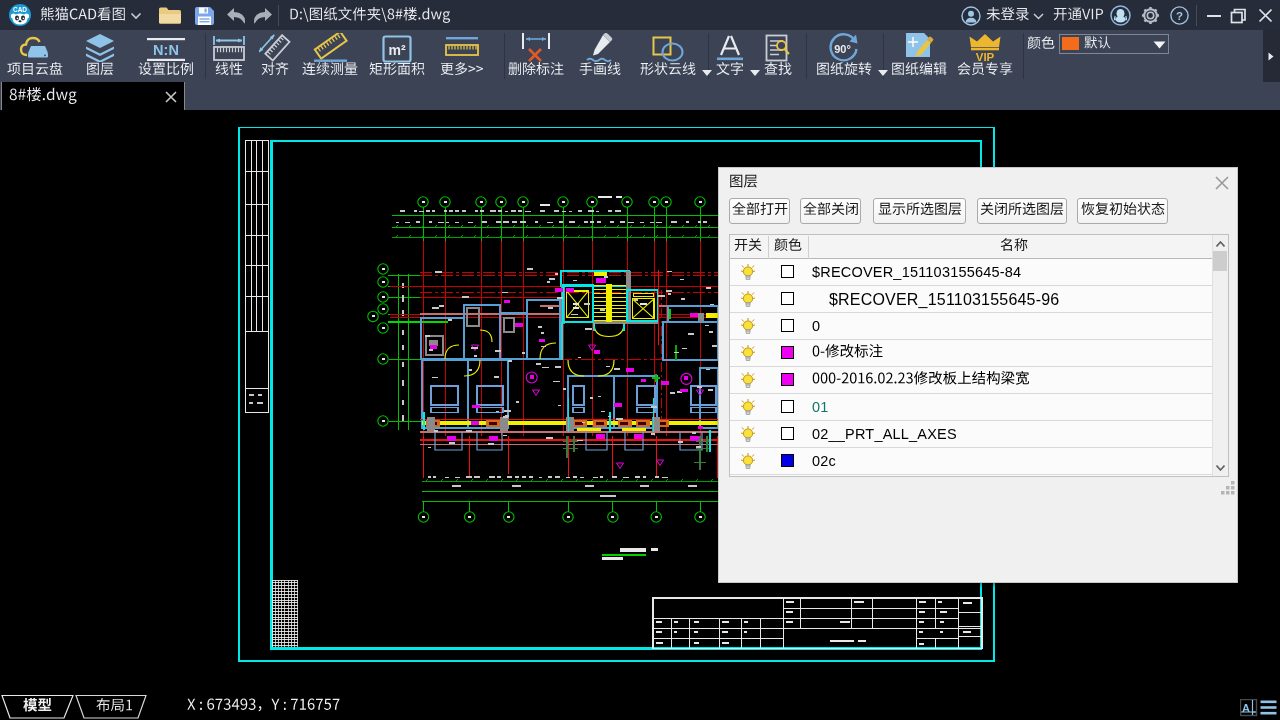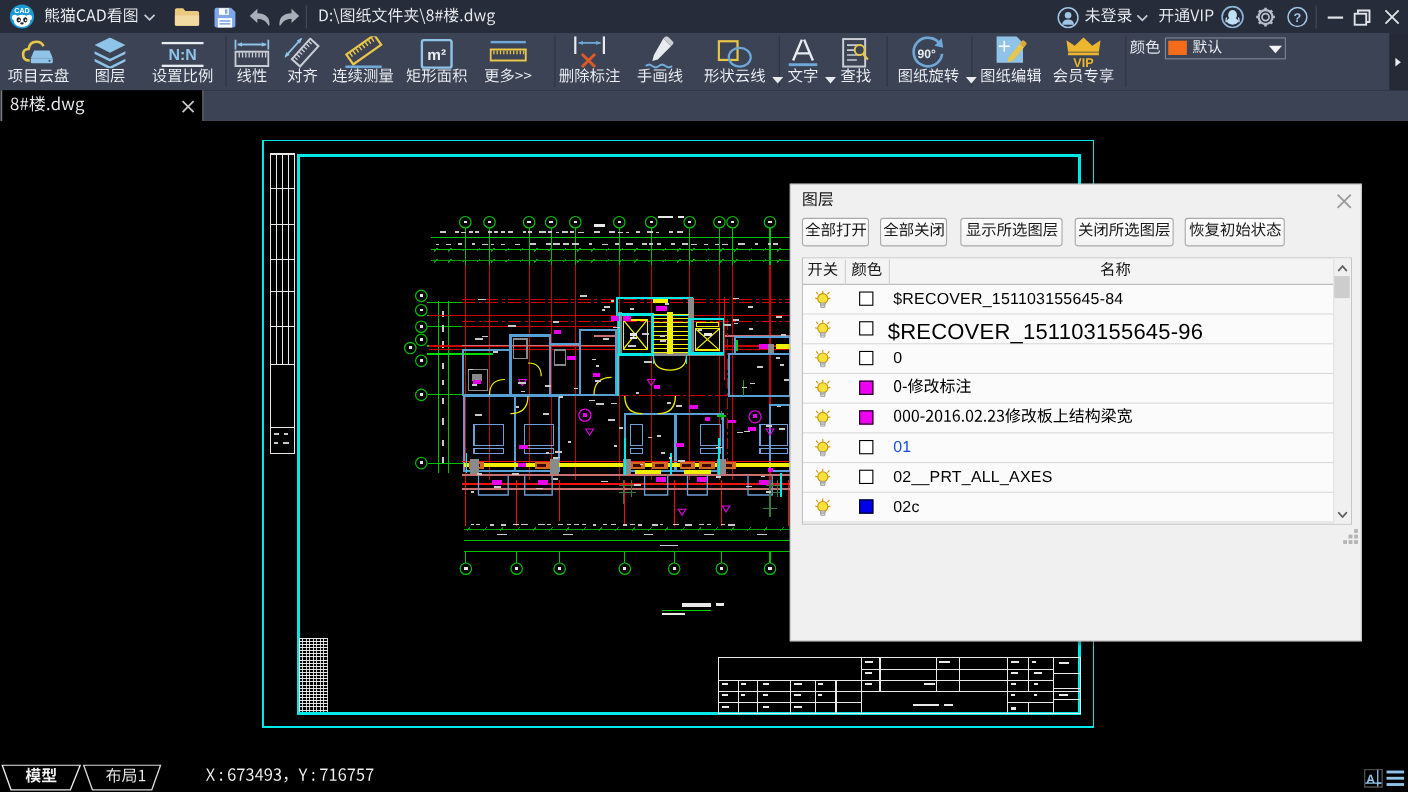--- a/index.html
+++ b/index.html
@@ -1061,21 +1061,21 @@
     <div style="position:absolute;left:11px;top:144px;width:482px;height:1px;background:#d9d9d9"></div>
     <svg style="position:absolute;left:22px;top:123px" width="14" height="16" xmlns="http://www.w3.org/2000/svg">
       <g stroke="#c8930a" stroke-width="1">
         <path d="M7 0 L7 2.5 M1 1.5 L2.8 3.6 M13 1.5 L11.2 3.6 M0 7 L2.3 7.6 M14 7 L11.7 7.6"></path>
       </g>
       <circle cx="7" cy="7.5" r="4.6" fill="#f7e13a" stroke="#c8930a" stroke-width="1"></circle>
       <path d="M4.8 11.5 L9.2 11.5 L8.8 15.5 L5.2 15.5 Z" fill="#e8e8e0" stroke="#999" stroke-width="0.8"></path>
       <path d="M5 12.6 L9 12.6 M5 13.8 L8.9 13.8" stroke="#999" stroke-width="0.7"></path>
     </svg>
     <div style="position:absolute;left:62px;top:124px;width:13px;height:13px;background:#fff;border:1.4px solid #000"></div>
-    <div style="position:absolute;left:88px;top:123px;font-size:20px;color:#000;white-space:pre;letter-spacing:0.2px">$RECOVER_151103155645-96</div>
+    <div style="position:absolute;left:110px;top:123px;font-size:16px;color:#000;white-space:pre;letter-spacing:0.2px">$RECOVER_151103155645-96</div>
     <div style="position:absolute;left:11px;top:171px;width:482px;height:1px;background:#d9d9d9"></div>
     <svg style="position:absolute;left:22px;top:150px" width="14" height="16" xmlns="http://www.w3.org/2000/svg">
       <g stroke="#c8930a" stroke-width="1">
         <path d="M7 0 L7 2.5 M1 1.5 L2.8 3.6 M13 1.5 L11.2 3.6 M0 7 L2.3 7.6 M14 7 L11.7 7.6"></path>
       </g>
       <circle cx="7" cy="7.5" r="4.6" fill="#f7e13a" stroke="#c8930a" stroke-width="1"></circle>
       <path d="M4.8 11.5 L9.2 11.5 L8.8 15.5 L5.2 15.5 Z" fill="#e8e8e0" stroke="#999" stroke-width="0.8"></path>
       <path d="M5 12.6 L9 12.6 M5 13.8 L8.9 13.8" stroke="#999" stroke-width="0.7"></path>
     </svg>
     <div style="position:absolute;left:62px;top:151px;width:13px;height:13px;background:#fff;border:1.4px solid #000"></div>
@@ -1113,21 +1113,21 @@
     <div style="position:absolute;left:11px;top:252px;width:482px;height:1px;background:#d9d9d9"></div>
     <svg style="position:absolute;left:22px;top:231px" width="14" height="16" xmlns="http://www.w3.org/2000/svg">
       <g stroke="#c8930a" stroke-width="1">
         <path d="M7 0 L7 2.5 M1 1.5 L2.8 3.6 M13 1.5 L11.2 3.6 M0 7 L2.3 7.6 M14 7 L11.7 7.6"></path>
       </g>
       <circle cx="7" cy="7.5" r="4.6" fill="#f7e13a" stroke="#c8930a" stroke-width="1"></circle>
       <path d="M4.8 11.5 L9.2 11.5 L8.8 15.5 L5.2 15.5 Z" fill="#e8e8e0" stroke="#999" stroke-width="0.8"></path>
       <path d="M5 12.6 L9 12.6 M5 13.8 L8.9 13.8" stroke="#999" stroke-width="0.7"></path>
     </svg>
     <div style="position:absolute;left:62px;top:232px;width:13px;height:13px;background:#fff;border:1.4px solid #000"></div>
-    <div style="position:absolute;left:93px;top:231px;font-size:14.5px;color:#1d4ed8;white-space:pre;letter-spacing:0.2px">01</div>
+    <div style="position:absolute;left:93px;top:231px;font-size:14.5px;color:#0f766e;white-space:pre;letter-spacing:0.2px">01</div>
     <div style="position:absolute;left:11px;top:279px;width:482px;height:1px;background:#d9d9d9"></div>
     <svg style="position:absolute;left:22px;top:258px" width="14" height="16" xmlns="http://www.w3.org/2000/svg">
       <g stroke="#c8930a" stroke-width="1">
         <path d="M7 0 L7 2.5 M1 1.5 L2.8 3.6 M13 1.5 L11.2 3.6 M0 7 L2.3 7.6 M14 7 L11.7 7.6"></path>
       </g>
       <circle cx="7" cy="7.5" r="4.6" fill="#f7e13a" stroke="#c8930a" stroke-width="1"></circle>
       <path d="M4.8 11.5 L9.2 11.5 L8.8 15.5 L5.2 15.5 Z" fill="#e8e8e0" stroke="#999" stroke-width="0.8"></path>
       <path d="M5 12.6 L9 12.6 M5 13.8 L8.9 13.8" stroke="#999" stroke-width="0.7"></path>
     </svg>
     <div style="position:absolute;left:62px;top:259px;width:13px;height:13px;background:#fff;border:1.4px solid #000"></div>

